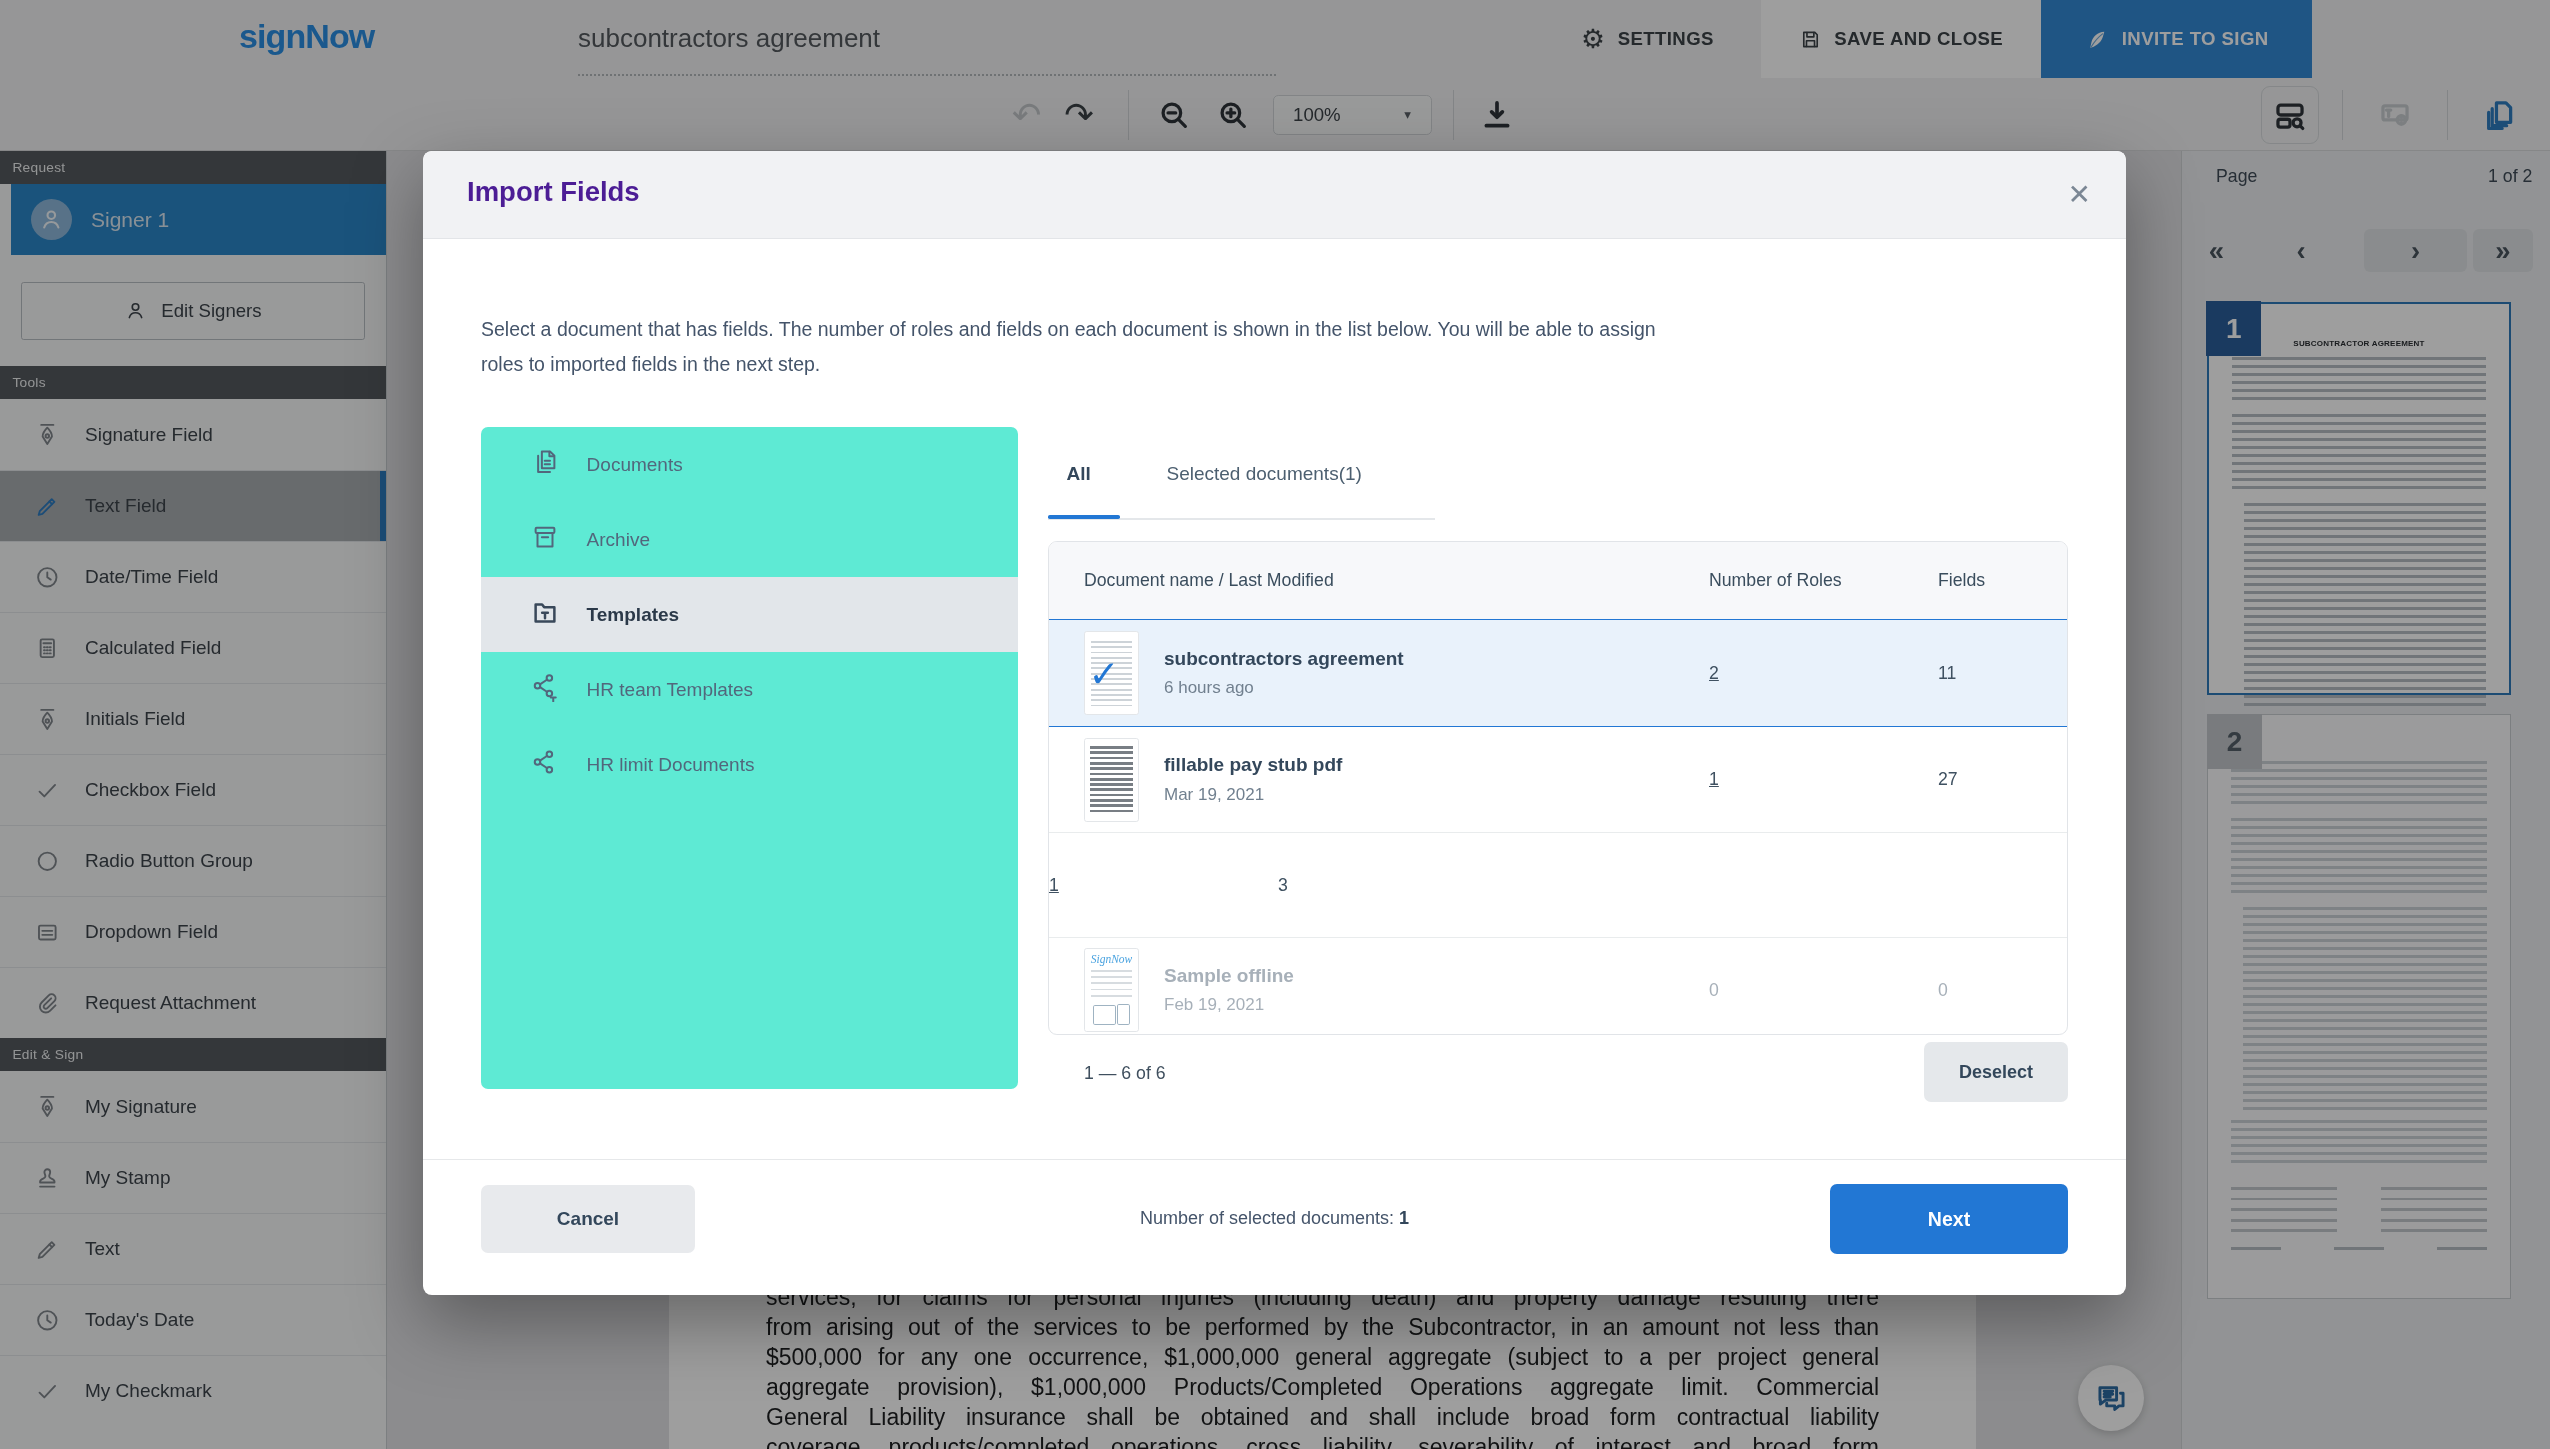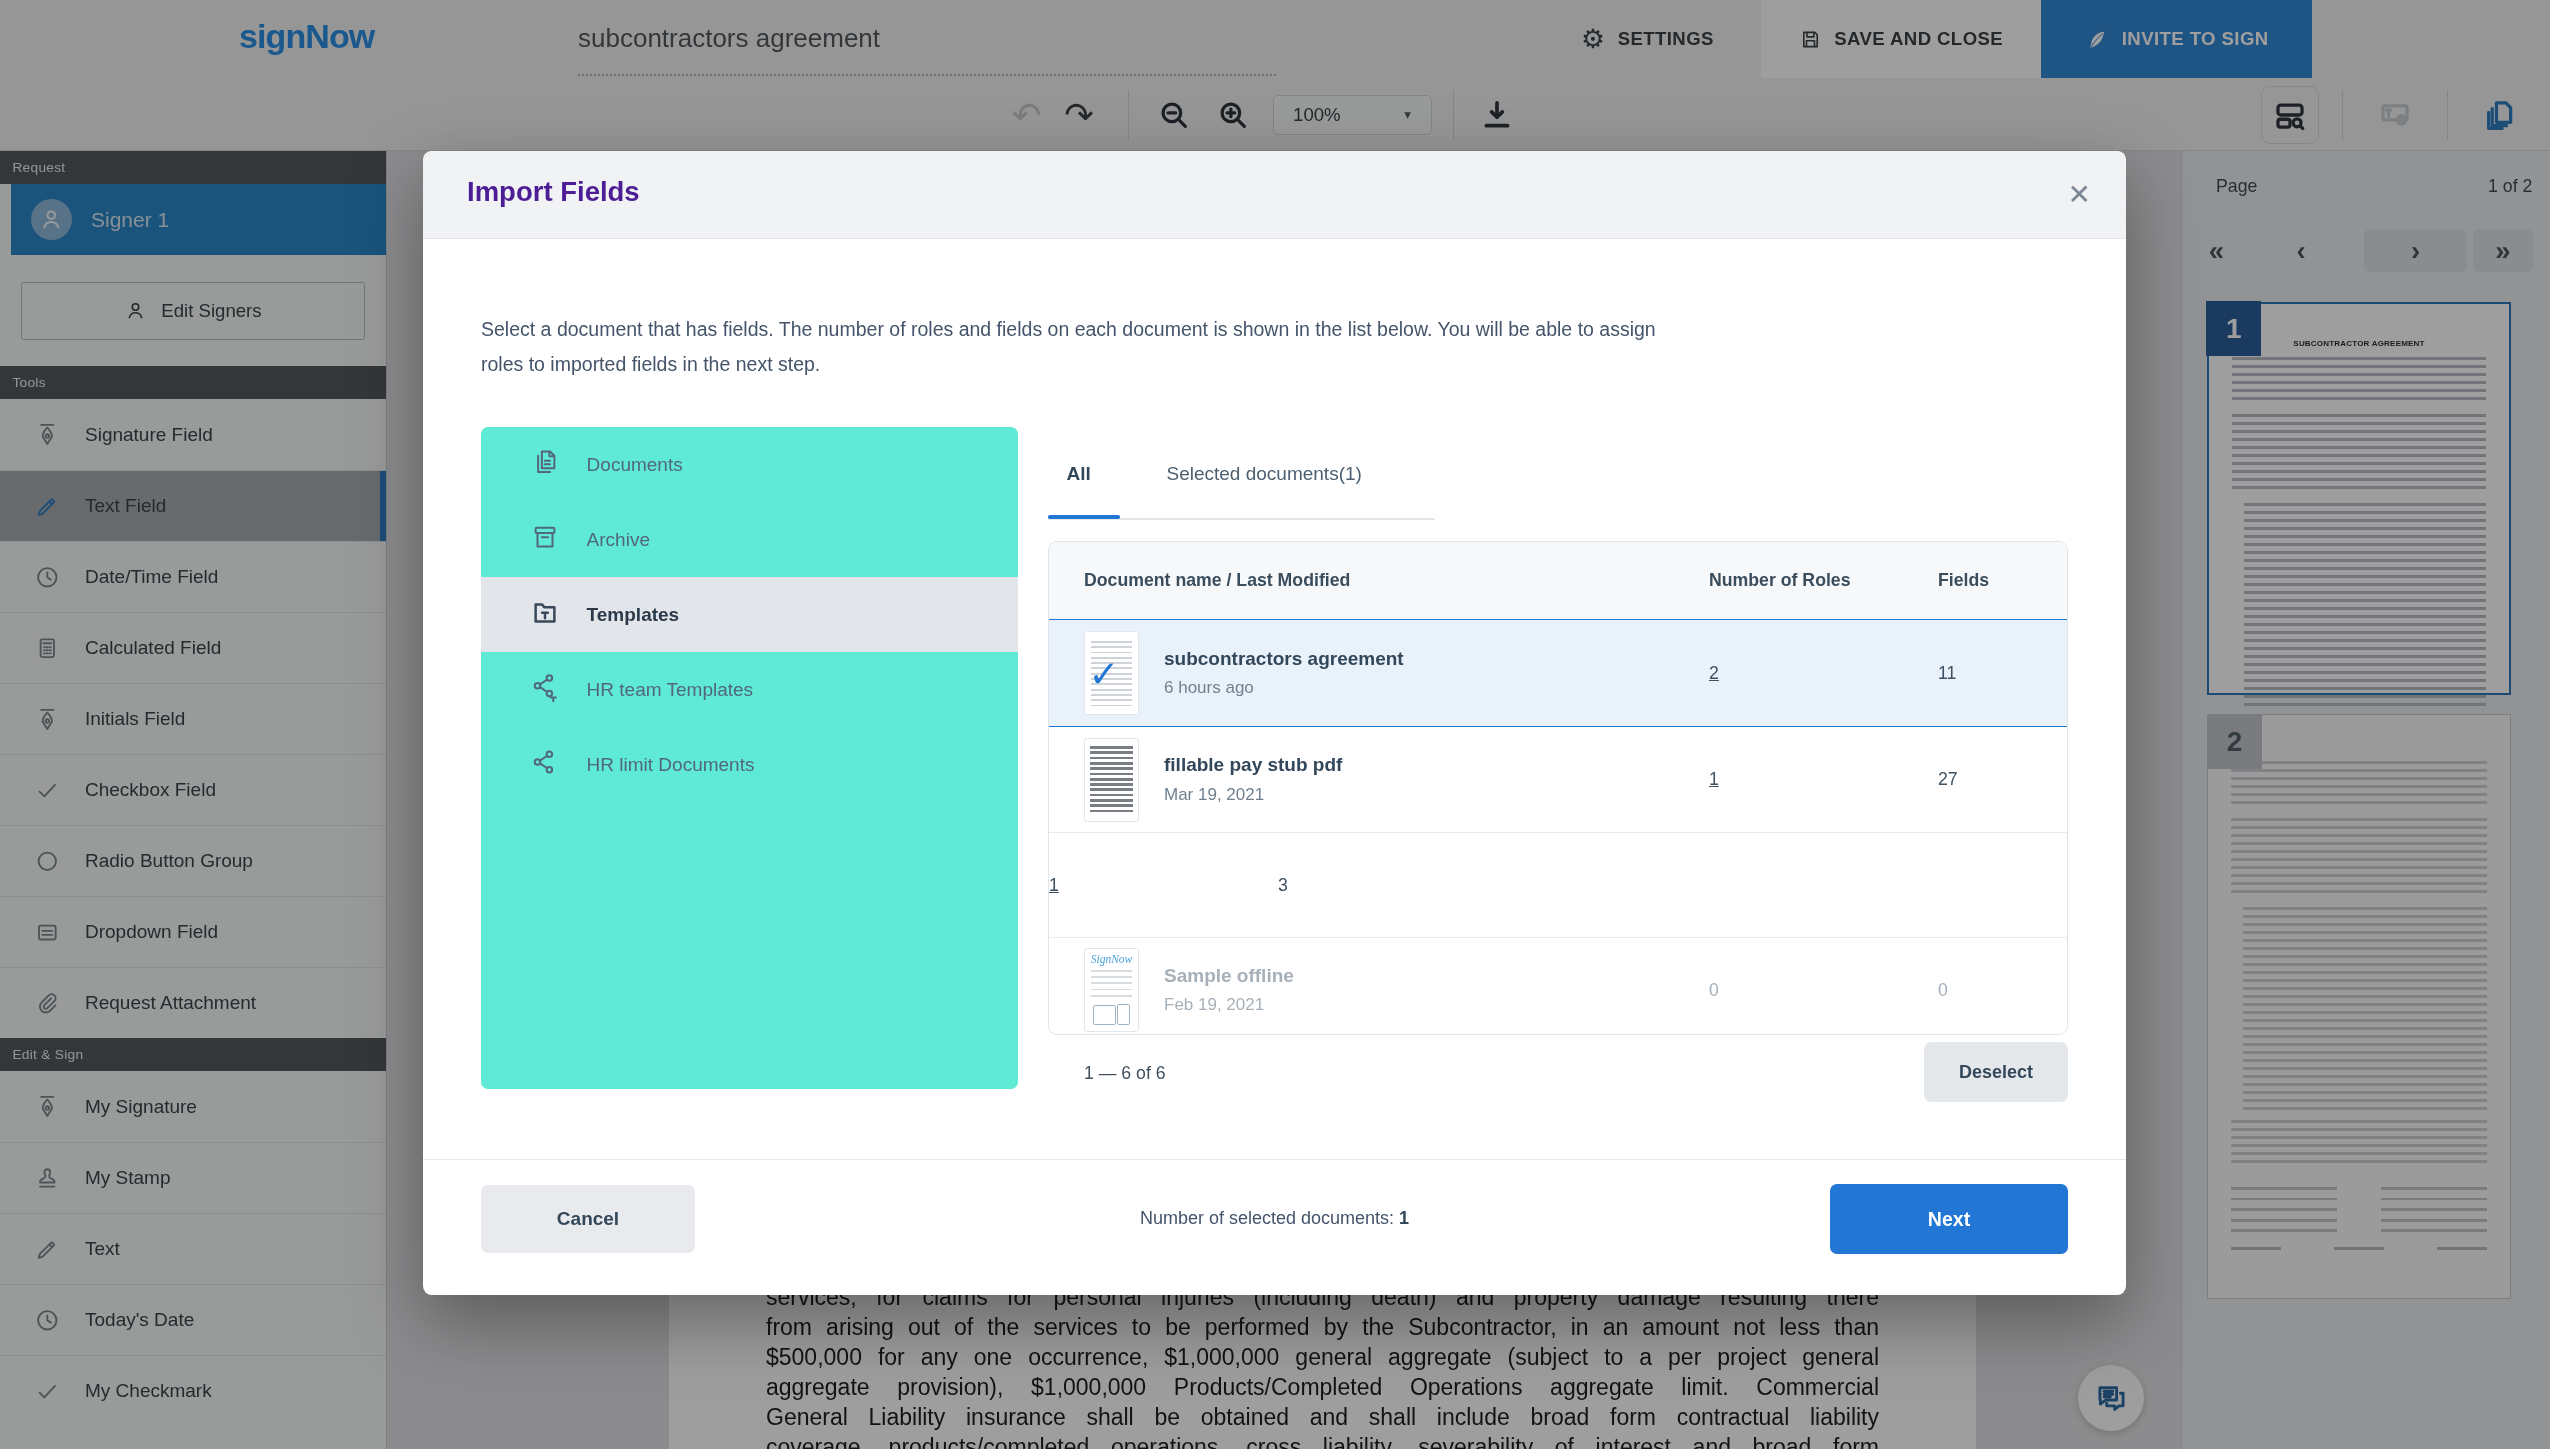--- a/index.html
+++ b/index.html
@@ -67,21 +67,21 @@
   .page { position:absolute; left:282px; top:0; width:1307px; height:1299px; background:#ffffff; }
   .doc-text { position:absolute; left:97px; right:97px; top:1131px; font-size:23px; line-height:30px;
     color:#1d1f21; }
   .doc-line { text-align:justify; text-align-last:justify; white-space:normal; }
   .chat-fab { position:absolute; left:1691px; top:1214px; width:66px; height:66px; border-radius:50%;
     background:#ffffff; box-shadow:0 2.7px 8.9px rgba(0,0,0,.18); display:flex; align-items:center; justify-content:center; color:#2e6da4; cursor:pointer; }
   .chat-fab svg { width:37px; height:37px; stroke-width:1.9; }
 
   
   .pagespanel { position:absolute; left:2181px; top:0; width:369px; height:1299px; background:#eceef0; border-left:0.9px solid #d0d3d6; }
-  .page-row { position:absolute; left:34px; right:17.7px; top:25px; display:flex; justify-content:space-between; font-size:17.7px; color:#3f4b57; }
+  .page-row { position:absolute; left:34px; right:17.7px; top:15px; display:flex; justify-content:space-between; font-size:17.7px; color:#3f4b57; }
   .page-nav { position:absolute; left:0; top:78px; width:100%; height:43px; }
   .pn { position:absolute; top:0; height:43px; display:flex; align-items:center; justify-content:center;
     font-size:27.5px; font-weight:700; color:#49545e; cursor:pointer; }
   .pn-first { left:12.4px; width:44px; }
   .pn-prev { left:97px; width:44px; }
   .pn-next { left:182px; width:103px; background:#dfe2e5; border-radius:6.2px; }
   .pn-last { left:291px; width:60px; background:#dfe2e5; border-radius:6.2px; }
   .thumb-page { position:absolute; left:25px; width:304px; background:#ffffff; cursor:pointer; }
   .thumb1 { top:151px; height:393px; border:2.7px solid #2e79ba; }
   .thumb2 { top:563px; height:585px; background:#fbfbfc; border:0.9px solid #c9cdd1; }
@@ -117,21 +117,21 @@
 
   .tabs { position:absolute; left:625px; top:312px; height:35px; display:flex; }
   .tab { font-size:19px; color:#4c5f70; cursor:pointer; }
   .tab.active { font-weight:700; color:#33475b; padding:0 18.6px; }
   .tab.inactive { margin-left:57px; }
   .tab-track { position:absolute; left:625px; top:367px; width:387px; height:1.8px; background:#e4e7ea; }
   .tab-bar { position:absolute; left:625px; top:364px; width:72px; height:4.4px; background:#2277d4; border-radius:1.8px; }
 
   .table-card { position:absolute; left:625px; top:390px; width:1020px; height:494px; border:0.9px solid #e1e4e8; border-radius:8.9px;
     overflow:hidden; background:#fff; }
-  .thead { height:77px; background:#f7f8fa; display:flex; align-items:center; font-size:17.7px; font-weight:700; color:#3a4d5d; }
+  .thead { height:77px; background:#f7f8fa; display:flex; align-items:center; font-size:17.7px; font-weight:400; color:#3a4d5d; }
   .col-name { flex:1; padding-left:35px; }
   .col-roles { width:229px; }
   .col-fields { width:129px; }
   .trow { height:105px; display:flex; align-items:center; font-size:17.7px; color:#3f5161; border-top:0.9px solid #e9eced; cursor:pointer; }
   .trow.selected { height:108px; background:#e9f2fb; border-top:1.8px solid #2277d4; border-bottom:1.8px solid #2277d4; }
   .trow.selected + .trow { border-top:none; }
   .name-cell { flex:1; padding-left:35px; display:flex; align-items:center; gap:25px; }
   .doc-thumb { width:55px; height:84px; background:#fff; border:0.9px solid #e3e6e9; border-radius:2.7px; position:relative; overflow:hidden; flex:0 0 auto; }
   .dt-lines { position:absolute; inset:8.9px 6.2px 7px; background:repeating-linear-gradient(to bottom,#cdd3d8 0 1.8px,transparent 1.8px 5.3px); }
   .dt-paystub { position:absolute; inset:7px 5.3px 5.3px; background:repeating-linear-gradient(to bottom,#787e84 0 2.7px,transparent 2.7px 5.3px); }

